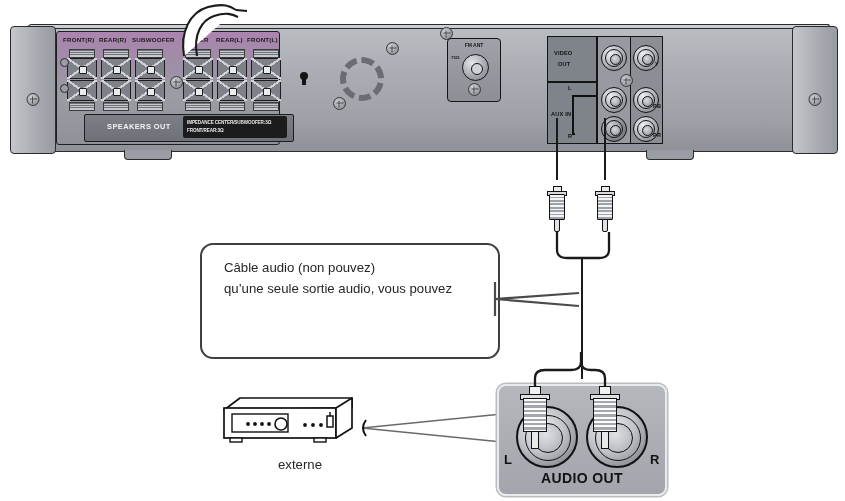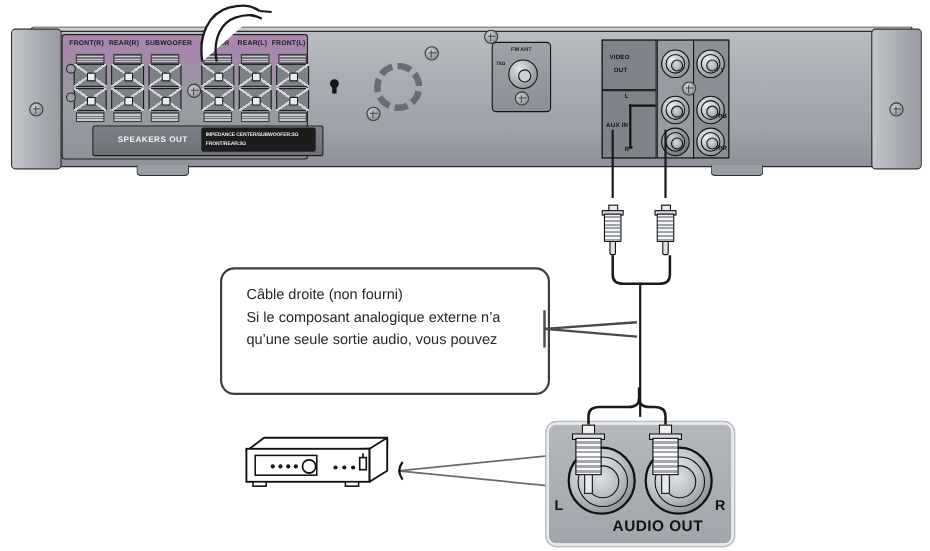--- a/index.html
+++ b/index.html
@@ -135,21 +135,21 @@
   .ao-jack{position:absolute;width:62px;height:62px;border-radius:50%;
       background:radial-gradient(circle at 38% 34%,#eef0f1,#c0c3c8 46%,#8e9298 78%,#6e7279);
       border:2px solid #111;box-sizing:border-box;}
   .ao-jack:before{content:"";position:absolute;left:7px;top:7px;width:44px;height:44px;
       border-radius:50%;border:1.8px solid #111;}
   .ao-jack:after{content:"";position:absolute;left:15px;top:15px;width:28px;height:28px;
       border-radius:50%;background:radial-gradient(circle at 40% 36%,#e0e2e5,#a8acb2);
       border:1.7px solid #111;}
   .ao-lab{position:absolute;font-size:13px;font-weight:bold;color:#111;}
   #ao-title{position:absolute;left:0;bottom:8px;width:100%;text-align:center;
-      font-size:14px;font-weight:bold;color:#111;letter-spacing:.4px;padding-left:16px;}
+      font-size:14px;font-weight:bold;color:#111;letter-spacing:.4px;}
   .bigplug{position:absolute;width:26px;height:74px;z-index:5;}
   .bigplug .b-barrel{position:absolute;left:1px;top:18px;width:24px;height:34px;
       background:repeating-linear-gradient(180deg,#fbfbfc 0 2px,#a4a8ae 2px 4.4px);
       border:1.8px solid #111;box-sizing:border-box;}
   .bigplug .b-neck{position:absolute;left:7px;top:6px;width:12px;height:13px;
       background:#f0f1f2;border:1.8px solid #111;box-sizing:border-box;}
   .bigplug .b-tip{position:absolute;left:9px;top:51px;width:8px;height:18px;
       background:#e6e8ea;border:1.8px solid #111;box-sizing:border-box;}
   .bigplug .b-collar{position:absolute;left:-2px;top:14px;width:30px;height:6px;
       background:#dcdee1;border:1.8px solid #111;box-sizing:border-box;}
@@ -320,22 +320,21 @@
     <span class="tip"></span>
 </div>
 
 <svg class="abs" style="left:545px;top:228px;width:76px;height:40px;" viewBox="0 0 76 40">
   <path d="M12 4 L12 22 Q12 30 22 30 L54 30 Q64 30 64 22 L64 4" fill="none" stroke="#1a1a1a" stroke-width="2.3"></path>
 </svg>
 <div class="wire abs" style="left:581px;top:257px;width:2.4px;height:122px;"></div>
 
 <div class="abs nosel" id="callout">
   <div id="callout-text">
-    <div>Câble droite (non fourni)</div>
-    <div>Si le composant analogique externe n’a</div>
+    <div>Câble audio (non pouvez)</div>
     <div>qu’une seule sortie audio, vous pouvez</div>
   </div>
 </div>
 <svg class="abs" id="callout-tail" style="width:92px;height:46px;" viewBox="0 0 92 46">
   <path d="M2 6 L2 40" stroke="#4a4a4a" stroke-width="2.2" fill="none"></path>
   <path d="M2 23 L86 17" stroke="#4a4a4a" stroke-width="2.2" fill="none"></path>
   <path d="M2 23 L86 30" stroke="#4a4a4a" stroke-width="2.2" fill="none"></path>
 </svg>
 
 <svg class="abs nosel" id="ext-dev" viewBox="0 0 152 52">
@@ -350,20 +349,21 @@
   <circle cx="59" cy="30" r="1.9" fill="#111"></circle>
   <circle cx="95" cy="31" r="1.9" fill="#111"></circle>
   <circle cx="103" cy="31" r="1.9" fill="#111"></circle>
   <circle cx="111" cy="31" r="1.9" fill="#111"></circle>
   <rect x="117" y="22" width="6" height="11" fill="#fff" stroke="#111" stroke-width="1.5"></rect>
   <path d="M120 22 L120 18" stroke="#111" stroke-width="1.5"></path>
   <rect x="20" y="44" width="12" height="4" fill="#fff" stroke="#111" stroke-width="1.4"></rect>
   <rect x="104" y="44" width="12" height="4" fill="#fff" stroke="#111" stroke-width="1.4"></rect>
 </svg>
 <div class="abs nosel" id="ext-caption">
+  <div>externe</div>
 </div>
 
 <svg class="abs" style="left:358px;top:408px;width:148px;height:46px;" viewBox="0 0 148 46">
   <path d="M4 20 L144 6" stroke="#6a6a6a" stroke-width="1.6" fill="none"></path>
   <path d="M4 20 L144 34" stroke="#6a6a6a" stroke-width="1.6" fill="none"></path>
   <path d="M8 12 Q2 20 8 28" stroke="#111" stroke-width="2" fill="none"></path>
 </svg>
 
 <div class="abs nosel" id="audio-out">
   <span class="ao-jack" style="left:17px;top:20px;"></span>

